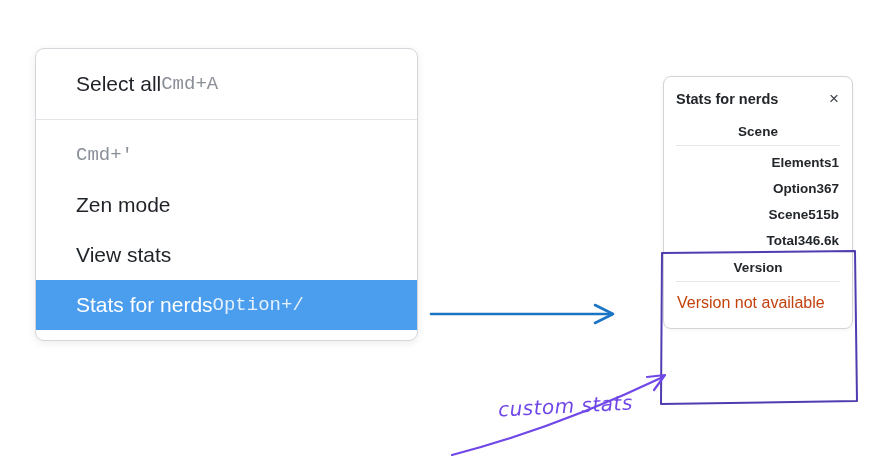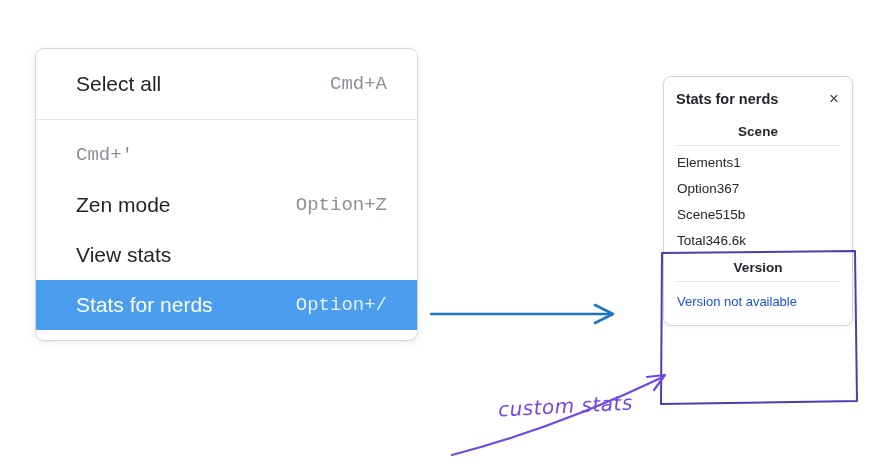--- a/index.html
+++ b/index.html
@@ -11,23 +11,23 @@
   }
 
   
   .menu{
     position:absolute;left:35px;top:48px;width:383px;
     background:#fff;border:1px solid #d3d7dc;border-radius:9px;
     box-shadow:0 2px 8px rgba(0,0,0,.08);
     padding:10px 0;overflow:hidden;box-sizing:border-box;
   }
   .menu-item{
-    display:flex;align-items:center;justify-content:space-between;
+    display:flex;align-items:center;
     height:50px;padding:0 30px 0 40px;
-    font-size:21px;color:#1f2328;cursor:default;gap:12px;
+    font-size:21px;color:#1f2328;cursor:default;
   }
   .mi-shortcut{font-size:19px;color:var(--menu-shortcut,#8a8f98);font-family:Liberation Mono, monospace;}
   .menu-item.selected{background:var(--menu-highlight,#4a9eed);color:#fff;}
   .menu-item.selected .mi-shortcut{color:rgba(255,255,255,.85);}
   .menu-sep{height:1px;background:#e3e6e9;margin:10px 0;}
 
   
   .panel{
     position:absolute;left:663px;top:76px;width:190px;box-sizing:border-box;
     background:#fff;border:1px solid var(--panel-border,#d4d4d8);border-radius:8px;
@@ -35,22 +35,22 @@
     padding:13px 12px 16px;font-size:13.5px;color:#23272b;
   }
   .panel-header{display:flex;justify-content:space-between;align-items:center;margin-bottom:10px;}
   .panel-title{font-weight:bold;font-size:14.5px;}
   .close-btn{font-size:17px;color:#3d4248;line-height:1;cursor:pointer;padding:0 1px;}
   .section-heading{
     text-align:center;font-weight:bold;font-size:13.5px;
     padding:7px 0 6px;border-bottom:1px solid var(--divider,#e4e6e9);
     margin-bottom:3px;
   }
-  .stat-row{display:flex;justify-content:flex-start;padding:6px 1px 5px;}
-  .version-note{padding:9px 1px 0;font-size:13px;color:#1d4ed8;}
+  .stat-row{display:flex;justify-content:flex-end;padding:6px 1px 5px;font-weight:bold;}
+  .version-note{padding:9px 1px 0;font-size:16px;color:#c2410c;}
 
   
   .annotation-label{
     position:absolute;left:498px;top:394px;
     font-family:"DejaVu Sans", sans-serif;font-style:italic;
     font-size:20px;letter-spacing:.5px;
     color:var(--annotation-purple,#7048e8);
     transform:rotate(-3deg);white-space:nowrap;
   }
 
@@ -64,21 +64,20 @@
   <div class="menu-item">
     <span class="mi-label">Select all</span>
     <span class="mi-shortcut">Cmd+A</span>
   </div>
   <div class="menu-sep"></div>
   <div class="menu-item">
     <span class="mi-shortcut">Cmd+'</span>
   </div>
   <div class="menu-item">
     <span class="mi-label">Zen mode</span>
-    <span class="mi-shortcut">Option+Z</span>
   </div>
   <div class="menu-item">
     <span class="mi-label">View stats</span>
   </div>
   <div class="menu-item selected">
     <span class="mi-label">Stats for nerds</span>
     <span class="mi-shortcut">Option+/</span>
   </div>
 </div>
 

